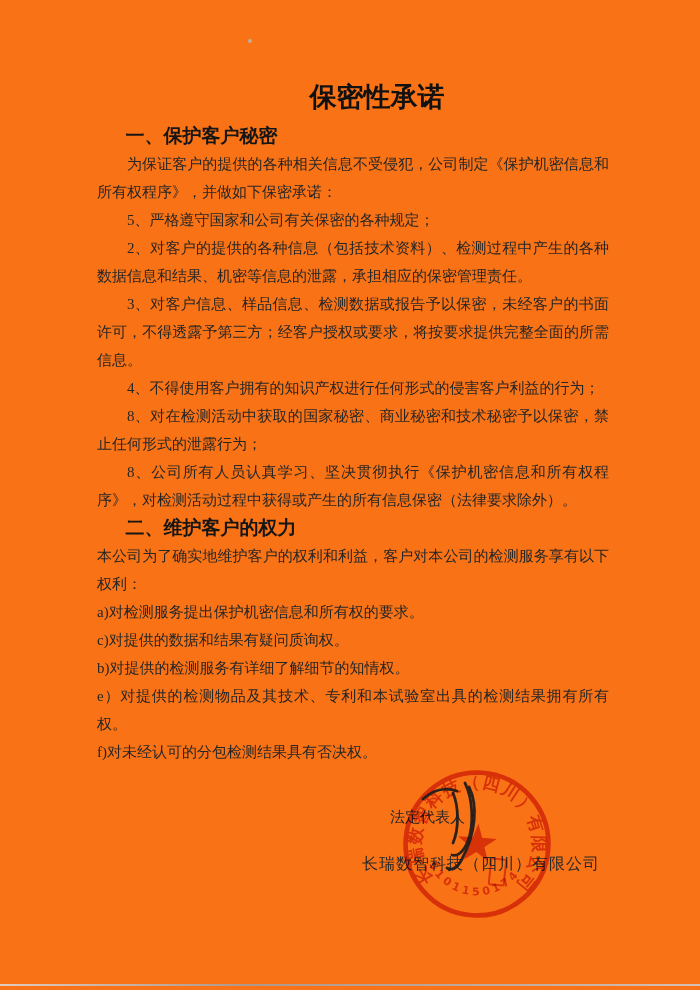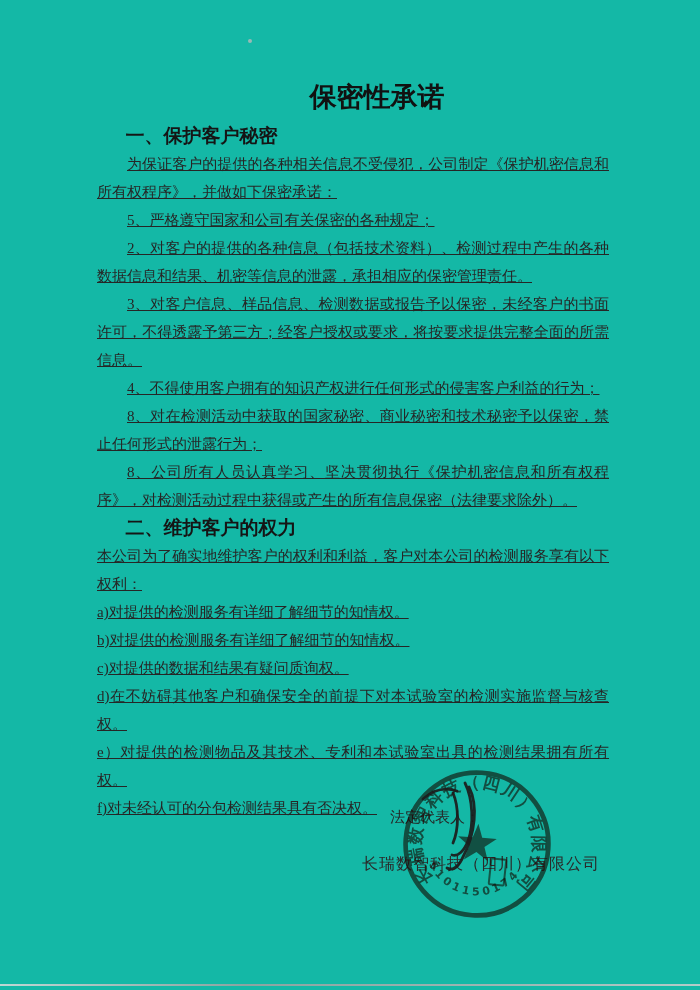--- a/index.html
+++ b/index.html
@@ -1,39 +1,39 @@
 <!DOCTYPE html>
 <html><head>
 <meta charset="utf-8">
 <style>
   html,body { margin:0; padding:0; background:#ffffff; }
   .page {
     position:relative;
     width:700px; height:990px;
-    background:#14b8a6;
+    background:#f97316;
     font-family:"Liberation Serif","DejaVu Serif",serif;
     color:#222;
     overflow:hidden;
   }
   .content {
     position:absolute; left:97px; top:78px; width:512px;
   }
   .doc-title {
     font-size:27px; font-weight:bold; color:#111;
     text-align:center; line-height:38px;
     position:relative; left:24px;
     margin:0 0 6px 0;
   }
   .sec-heading {
     font-size:19px; font-weight:bold; color:#151515;
     line-height:28px; text-indent:1.5em; margin:0;
   }
   p.body {
     font-size:15px; line-height:28px; margin:0;
-    text-align:justify; color:#262626;text-decoration:underline;
+    text-align:justify; color:#262626;
   }
   .indent2 { text-indent:2em; }
   .noindent { text-indent:0; }
 
   .footer-area { position:absolute; left:0; top:0; width:700px; height:990px; pointer-events:none; }
   .legal-rep {
     position:absolute; left:390px; top:806px;
     font-size:15px; color:#262626; line-height:22px;
   }
   .company-line {
@@ -78,24 +78,23 @@
     <p class="body indent2">为保证客户的提供的各种相关信息不受侵犯，公司制定《保护机密信息和所有权程序》，并做如下保密承诺：</p>
     <p class="body indent2">5、严格遵守国家和公司有关保密的各种规定；</p>
     <p class="body indent2">2、对客户的提供的各种信息（包括技术资料）、检测过程中产生的各种数据信息和结果、机密等信息的泄露，承担相应的保密管理责任。</p>
     <p class="body indent2">3、对客户信息、样品信息、检测数据或报告予以保密，未经客户的书面许可，不得透露予第三方；经客户授权或要求，将按要求提供完整全面的所需信息。</p>
     <p class="body indent2">4、不得使用客户拥有的知识产权进行任何形式的侵害客户利益的行为；</p>
     <p class="body indent2">8、对在检测活动中获取的国家秘密、商业秘密和技术秘密予以保密，禁止任何形式的泄露行为；</p>
     <p class="body indent2">8、公司所有人员认真学习、坚决贯彻执行《保护机密信息和所有权程序》，对检测活动过程中获得或产生的所有信息保密（法律要求除外）。</p>
 
     <h2 class="sec-heading">二、维护客户的权力</h2>
     <p class="body noindent">本公司为了确实地维护客户的权利和利益，客户对本公司的检测服务享有以下权利：</p>
-    <p class="body noindent">a)对提供的检测服务有详细了解细节的知情权。</p>
+    <p class="body noindent">a)对检测服务提出保护机密信息和所有权的要求。</p>
+    <p class="body noindent">c)对提供的数据和结果有疑问质询权。</p>
     <p class="body noindent">b)对提供的检测服务有详细了解细节的知情权。</p>
-    <p class="body noindent">c)对提供的数据和结果有疑问质询权。</p>
-    <p class="body noindent">d)在不妨碍其他客户和确保安全的前提下对本试验室的检测实施监督与核查权。</p>
     <p class="body noindent">e）对提供的检测物品及其技术、专利和本试验室出具的检测结果拥有所有权。</p>
     <p class="body noindent">f)对未经认可的分包检测结果具有否决权。</p>
   </div>
 
   <div class="footer-area">
     <div class="legal-rep">法定代表人：</div>
     <div class="company-line">长瑞数智科技（四川）有限公司</div>
 
     <svg class="seal" viewBox="0 0 200 200">
       <defs>

